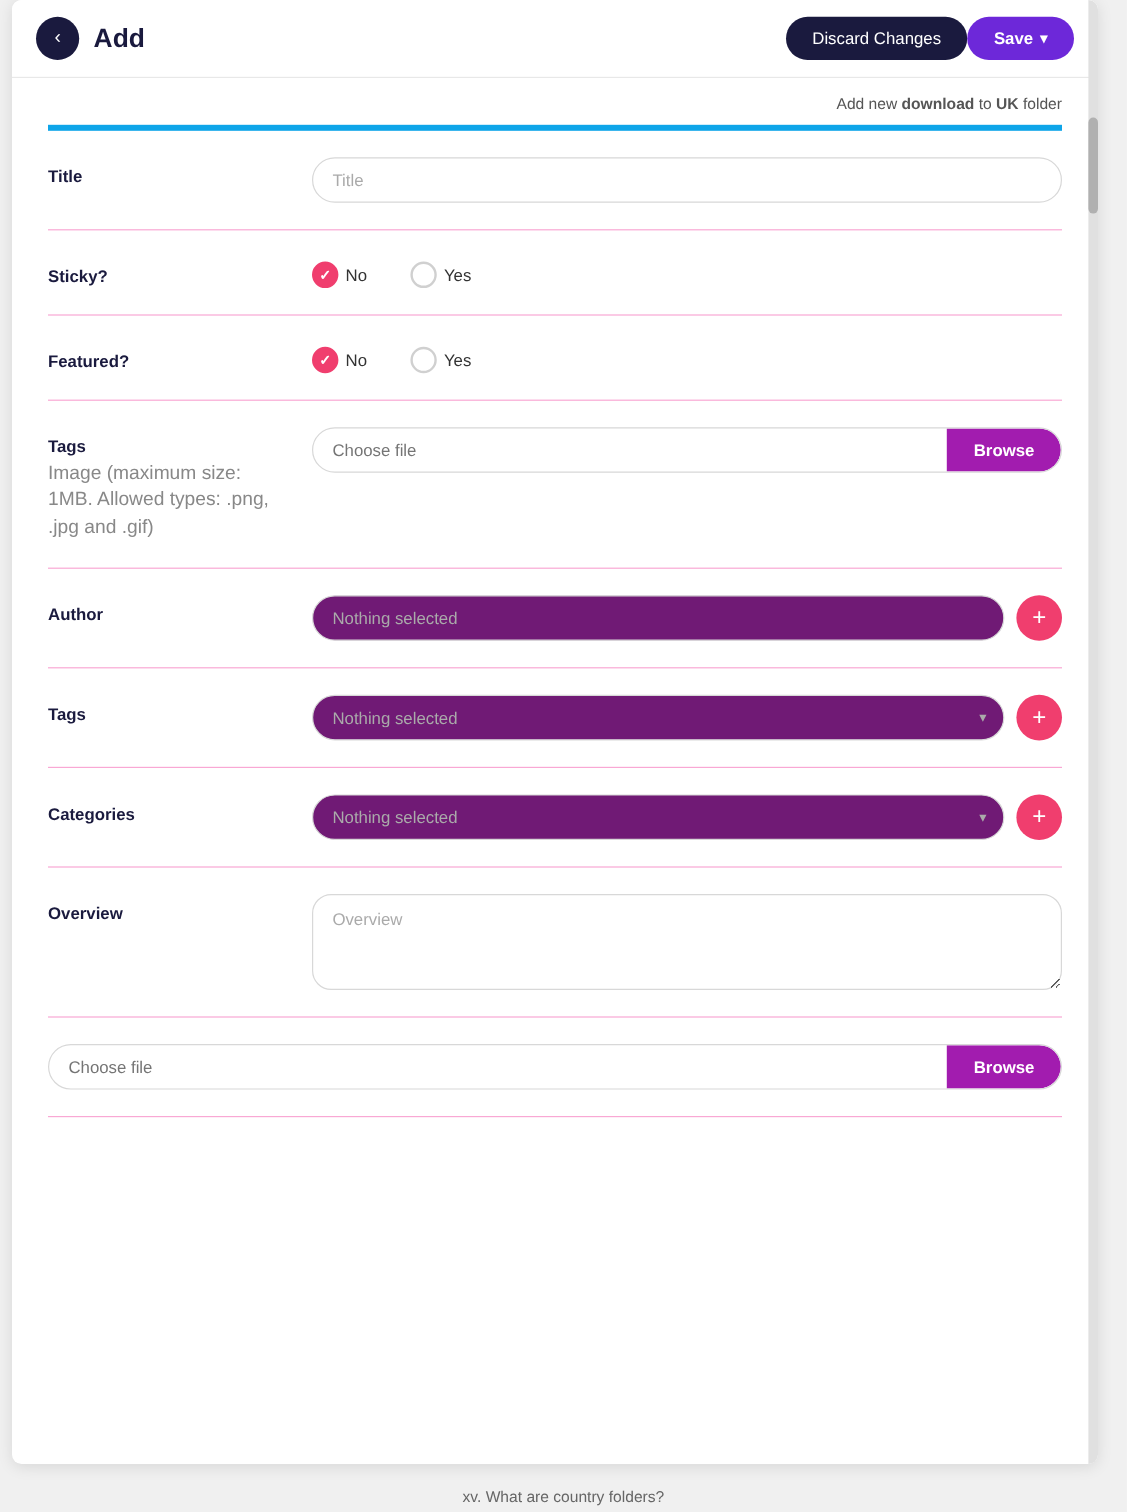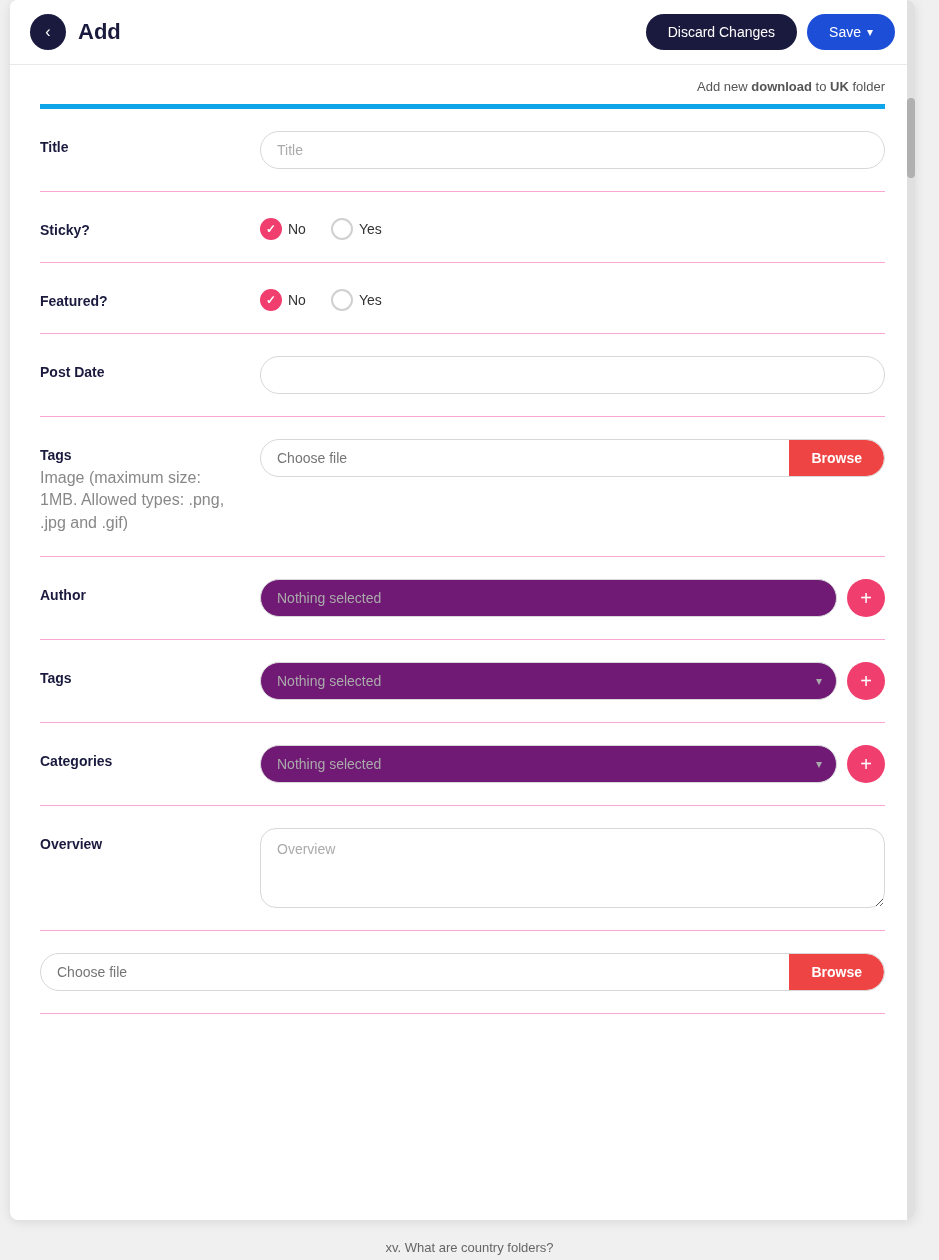--- a/index.html
+++ b/index.html
@@ -61,43 +61,42 @@
     }
 
     .page-title {
       font-size: 22px;
       font-weight: 600;
       color: #1a1a3e;
     }
 
     .header-actions {
       display: flex;
-      gap: 10px;
       align-items: center;
     }
 
     .btn-discard {
       background: #1a1a3e;
       color: #fff;
       border: none;
       border-radius: 25px;
       padding: 10px 22px;
       font-size: 14px;
       font-weight: 500;
       cursor: pointer;
     }
 
     .btn-save {
-      background: #1d4ed8;
+      background: #6d28d9;
       color: #fff;
       border: none;
       border-radius: 25px;
       padding: 10px 22px;
       font-size: 14px;
-      font-weight: 400;
+      font-weight: 700;
       cursor: pointer;
       display: flex;
       align-items: center;
       gap: 6px;
       text-align: right;
     }
 
     .btn-save::after {
       content: '▾';
       font-size: 12px;
@@ -167,21 +166,21 @@
       background: #fff;
     }
 
     .text-input::placeholder {
       color: #aaa;
     }
 
     
     .radio-group {
       display: flex;
-      gap: 25px;
+      gap: 36px;
       align-items: center;
       padding-top: 4px;
     }
 
     .radio-option {
       display: flex;
       align-items: center;
       gap: 6px;
       font-size: 14px;
       color: #333;
@@ -225,21 +224,21 @@
       flex: 1;
       padding: 10px 16px;
       font-size: 14px;
       color: #aaa;
       background: transparent;
       border: none;
       outline: none;
     }
 
     .browse-btn {
-      background: #ef4444;
+      background: #a21caf;
       color: #fff;
       border: none;
       padding: 10px 22px;
       font-size: 14px;
       font-weight: 600;
       cursor: pointer;
       border-radius: 0 23px 23px 0;
       height: 100%;
     }
 
@@ -414,26 +413,20 @@
               <span>No</span>
             </label>
             <label class="radio-option">
               <div class="radio-circle"></div>
               <span>Yes</span>
             </label>
           </div>
         </div>
       </div>
 
-      <div class="form-row">
-        <div class="form-label">Post Date</div>
-        <div class="form-control-area">
-          <input type="text" class="text-input" style="">
-        </div>
-      </div>
 
       <div class="form-row">
         <div class="form-label">
           <span>Tags</span>
           <div class="form-label-sub">Image (maximum size: 1MB. Allowed types: .png, .jpg and .gif)</div>
         </div>
         <div class="form-control-area">
           <div class="file-input-wrapper">
             <input type="text" class="file-input-text" readonly="" placeholder="Choose file" style="">
             <button class="browse-btn">Browse</button>

